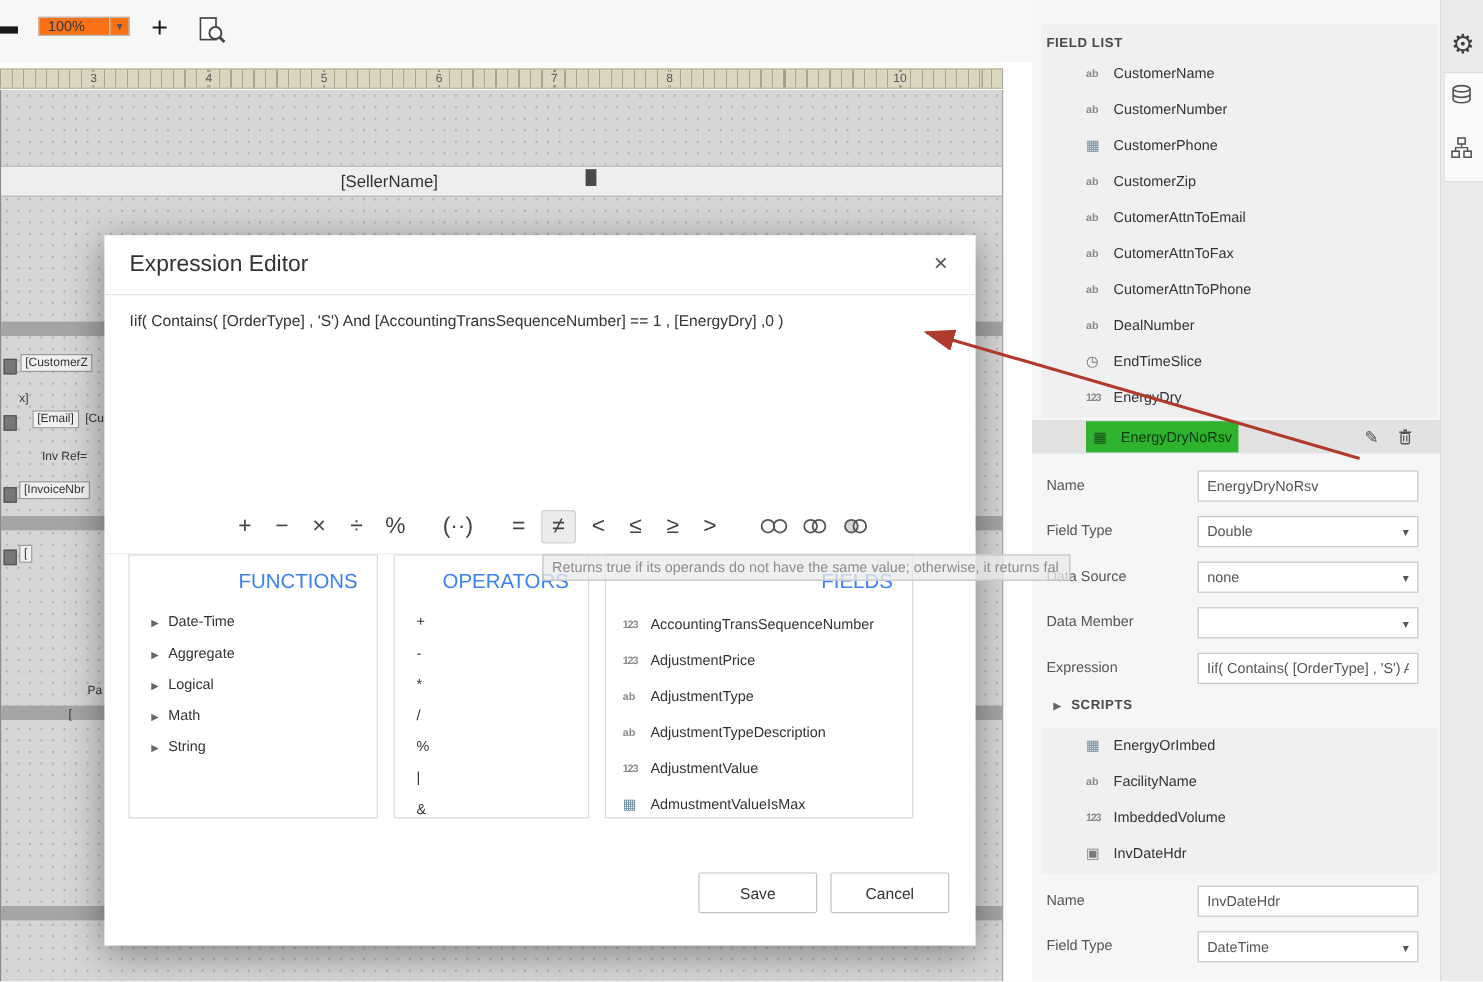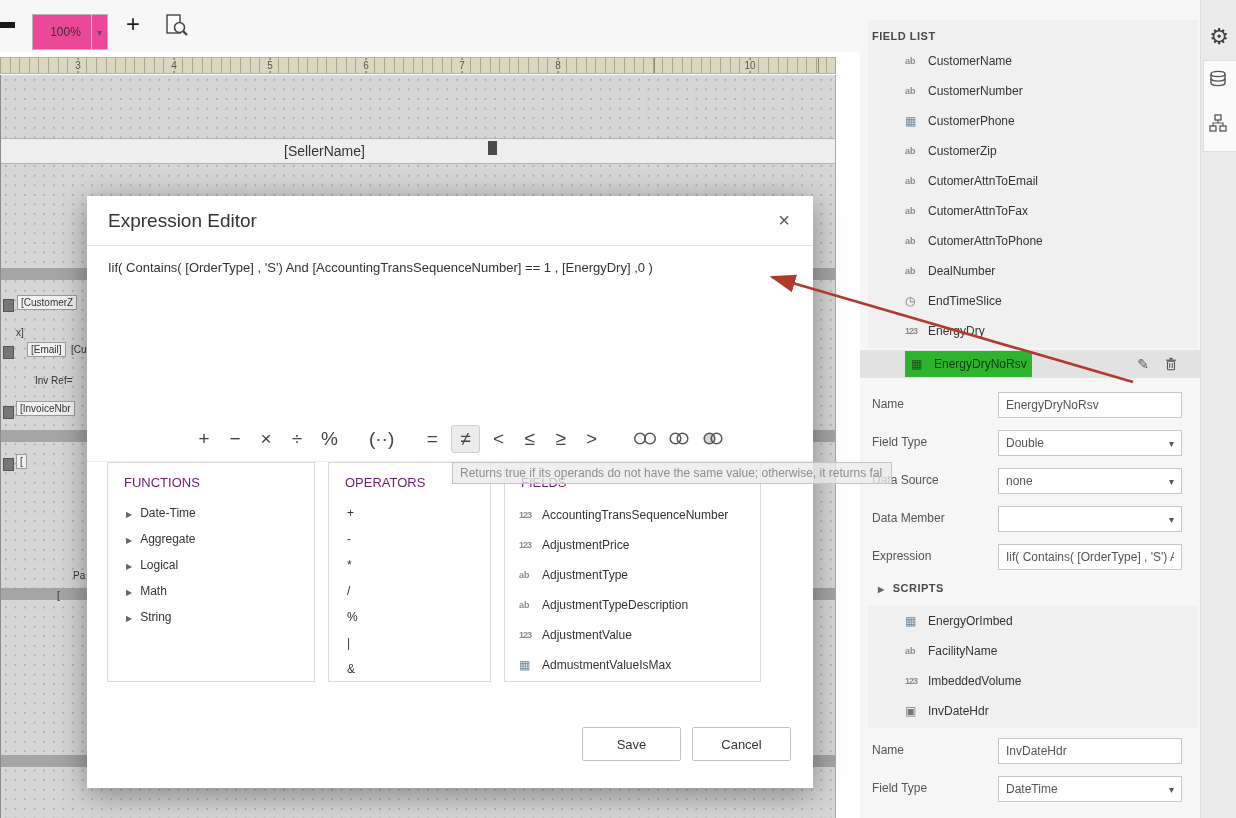--- a/index.html
+++ b/index.html
@@ -3,22 +3,22 @@
 <meta charset="utf-8">
 <style>
   html,body{margin:0;padding:0;background:#fff;}
   *{box-sizing:border-box;}
   .page{position:relative;width:1236px;height:818px;overflow:hidden;
         font-family:"Liberation Sans",sans-serif;background:#fff;}
 
   
   .topbar{position:absolute;left:0;top:0;width:860px;height:52px;background:#f7f7f7;}
   .partial-icon{position:absolute;left:0;top:22px;width:15px;height:6px;background:#1a1a1a;}
-  .zoom-combo{position:absolute;left:32px;top:14px;width:76px;height:36px;background:#ec4899;
-              border:1px solid #b9b9b9;display:flex;align-items:center;text-align:center;}
+  .zoom-combo{position:absolute;left:32px;top:14px;width:76px;height:16px;background:#f97316;
+              border:1px solid #b9b9b9;display:flex;align-items:center;}
   .zoom-value{flex:1;font-size:12px;color:#333;padding-left:7px;}
   .zoom-arrow{width:16px;height:100%;border-left:1px solid #d5d5d5;display:flex;align-items:center;justify-content:center;}
   .zoom-arrow::before,.dd-arrow::before{content:'▾';font-size:10px;color:#555;}
   .tb-plus{position:absolute;left:126px;top:10px;font-size:24px;color:#1a1a1a;cursor:pointer;line-height:28px;}
   .tb-preview{position:absolute;left:166px;top:14px;}
 
   
   .ruler{position:absolute;left:0;top:57px;width:836px;height:17px;background:#dbd6c0;
          border-top:1px solid #b7b29c;border-bottom:1px solid #b7b29c;
          background-image:
@@ -96,21 +96,21 @@
   .op-toolbar{position:absolute;left:0;top:220px;width:726px;height:46px;display:flex;
          align-items:center;padding-left:105px;border-bottom:1px solid #eee;}
   .opbtn{min-width:24px;text-align:center;font-size:19px;color:#444;padding:2px 5px;margin-right:7px;cursor:pointer;}
   .opbtn.gapL{margin-left:14px;}
   .opbtn.hl{background:#ececec;border:1px solid #cfcfcf;border-radius:3px;padding:2px 8px;}
   .circle-icons{margin-left:22px;display:flex;align-items:center;}
   .circle-icons span{margin-right:10px;cursor:pointer;display:inline-flex;}
   .panels{position:absolute;left:20px;top:266px;display:flex;gap:13px;}
   .panel{border:1px solid #d9d9d9;background:#fff;height:220px;overflow:hidden;}
   .panel-fn{width:208px;}.panel-op{width:163px;}.panel-fd{width:257px;}
-  .panel-header{padding:12px 16px 10px;font-size:13px;color:#701a75;}
+  .panel-header{padding:12px 16px 10px;font-size:17px;color:#3b82f6;text-align:right;}
   .fn-item{height:26px;display:flex;align-items:center;padding-left:18px;font-size:12px;color:#333;cursor:pointer;}
   .op-item{height:26px;display:flex;align-items:center;padding-left:18px;font-size:12px;color:#333;cursor:pointer;}
   .fd-item{height:30px;display:flex;align-items:center;padding-left:14px;font-size:12px;color:#333;cursor:pointer;}
   .tooltip{position:absolute;left:365px;top:266px;width:440px;height:22px;
          background:rgba(235,235,235,.78);border:1px solid #c4c4c4;z-index:8;
          font-size:12px;color:#8d8d8d;line-height:20px;padding:0 7px;
          white-space:nowrap;overflow:hidden;}
   .btn{position:absolute;top:531px;width:99px;height:34px;background:#fff;border:1px solid #c2c2c2;
          border-radius:2px;font-size:13px;color:#333;font-family:"Liberation Sans",sans-serif;cursor:pointer;}
   .btn-save{left:495px;}

